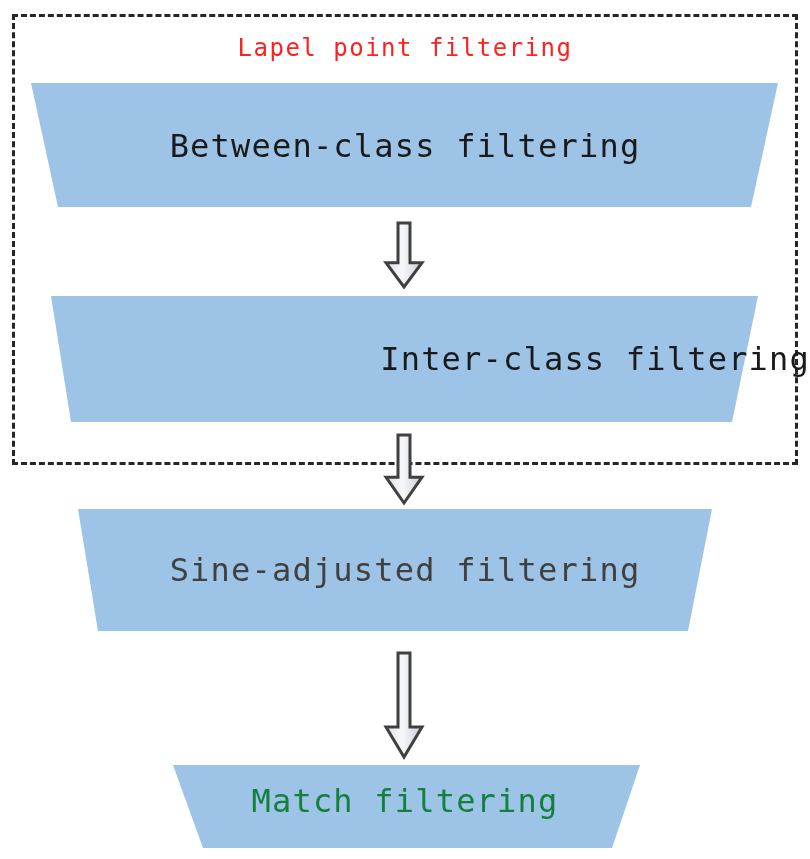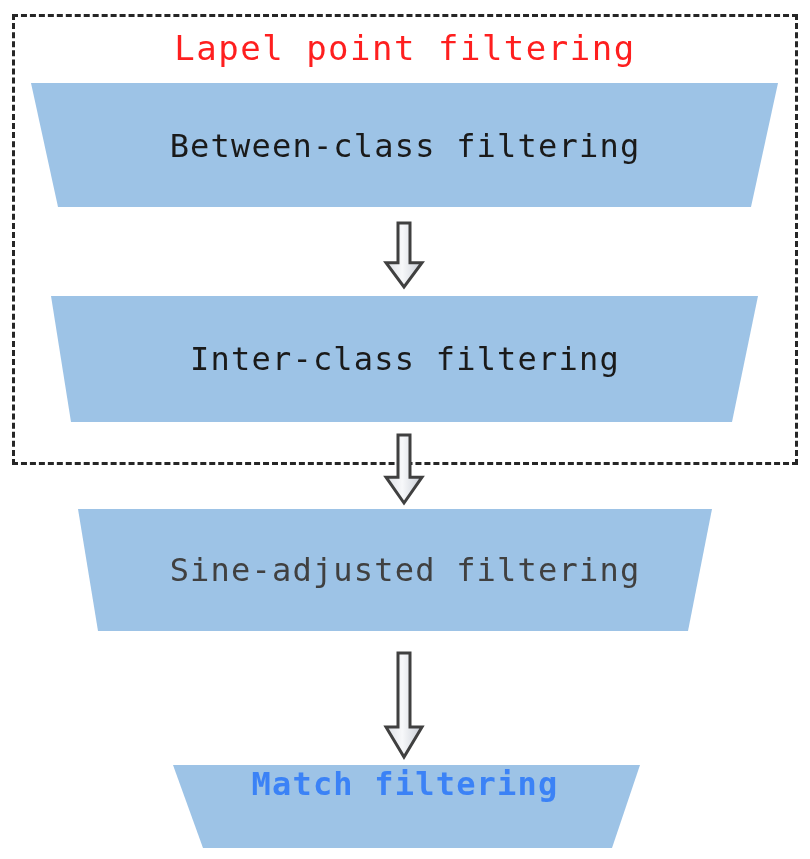--- a/index.html
+++ b/index.html
@@ -31,21 +31,21 @@
     pointer-events: none;
   }
   
   .group-title {
     position: absolute;
     left: 0;
     top: 26px;
     width: 810px;
     text-align: center;
     color: #fe1f1f;
-    font-size: 34px;
+    font-size: 24px;
     line-height: 44px;
     letter-spacing: 1.5px;
     white-space: pre;
     font-family: "DejaVu Sans Mono", "Liberation Mono", monospace;
   }
   
   .stage {
     position: absolute;
     left: 0;
     top: 0;
@@ -102,21 +102,21 @@
         <stop offset="100%" stop-color="#c9ced6"></stop>
       </linearGradient>
     </defs>
     <polygon points="398,223 410,223 410,262.68 422,262.68 404,287 386,262.68 398,262.68" fill="url(#arrowGrad1)" stroke="#404040" stroke-width="3" stroke-linejoin="miter"></polygon>
   </svg>
 
   <div class="stage">
     <svg class="stage-shape" width="810" height="859" viewBox="0 0 810 859">
       <polygon points="51,296 758,296 732,422 71,422" fill="#9dc3e6"></polygon>
     </svg>
-    <div class="stage-label" style="top: 341px; color: rgb(26, 26, 26);">Inter-class filtering</div>
+    <div class="stage-label" style="top: 341px; color: rgb(26, 26, 26); text-align: right;">Inter-class filtering</div>
   </div>
 
   <svg class="connector" width="810" height="859" viewBox="0 0 810 859">
     <defs>
       <linearGradient id="arrowGrad2" x1="0" y1="0" x2="1" y2="0">
         <stop offset="0%" stop-color="#dcdfe4"></stop>
         <stop offset="45%" stop-color="#f7f8fa"></stop>
         <stop offset="100%" stop-color="#c9ced6"></stop>
       </linearGradient>
     </defs>
@@ -138,16 +138,16 @@
         <stop offset="100%" stop-color="#c9ced6"></stop>
       </linearGradient>
     </defs>
     <polygon points="398,653 410,653 410,727 422,727 404,757 386,727 398,727" fill="url(#arrowGrad3)" stroke="#404040" stroke-width="3" stroke-linejoin="miter"></polygon>
   </svg>
 
   <div class="stage">
     <svg class="stage-shape" width="810" height="859" viewBox="0 0 810 859">
       <polygon points="173,765 640,765 612,848 203,848" fill="#9dc3e6"></polygon>
     </svg>
-    <div class="stage-label" style="top: 766px; color: #3b82f6; font-weight: bold;">Match filtering</div>
+    <div class="stage-label" style="top: 783px; color: #15803d;">Match filtering</div>
   </div>
 
 </div>
 
 </body></html>

